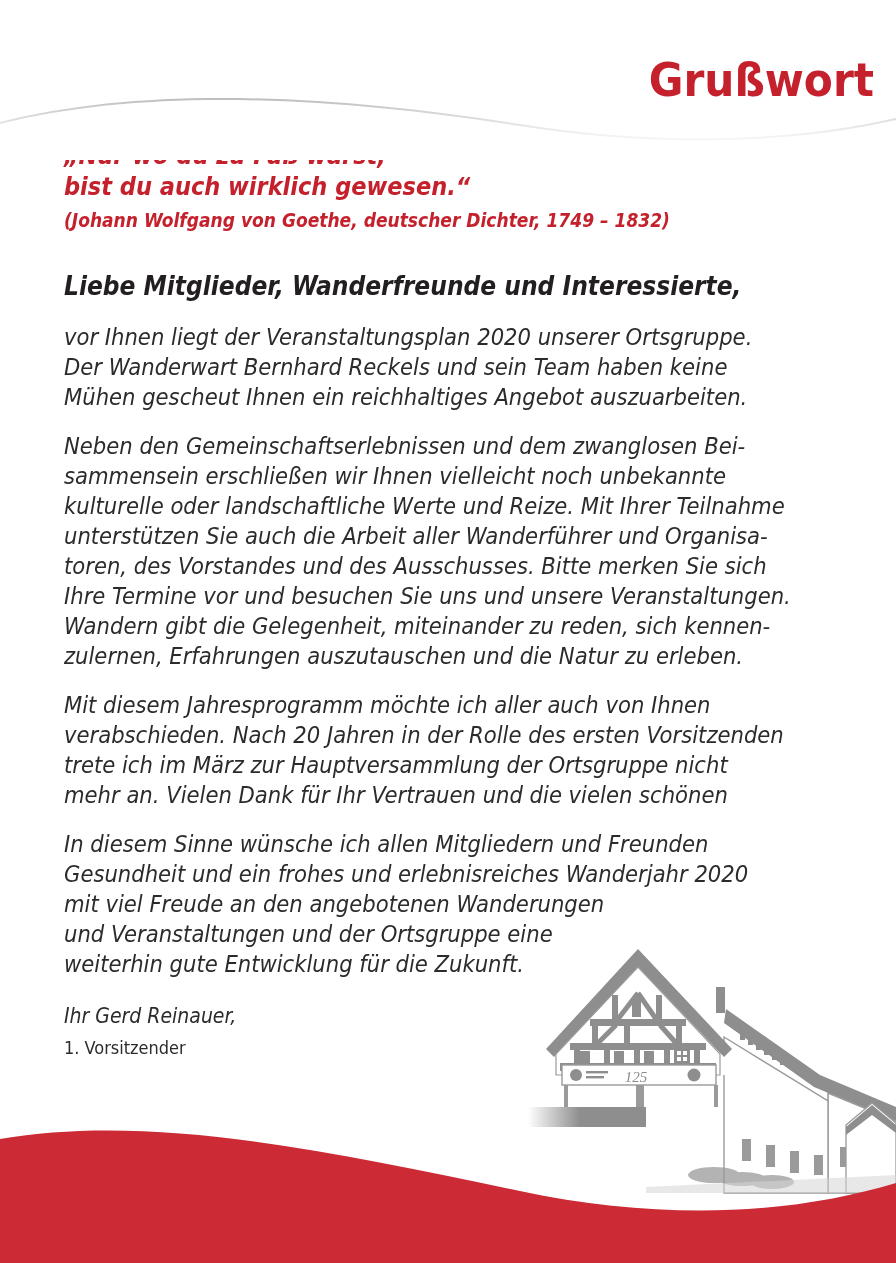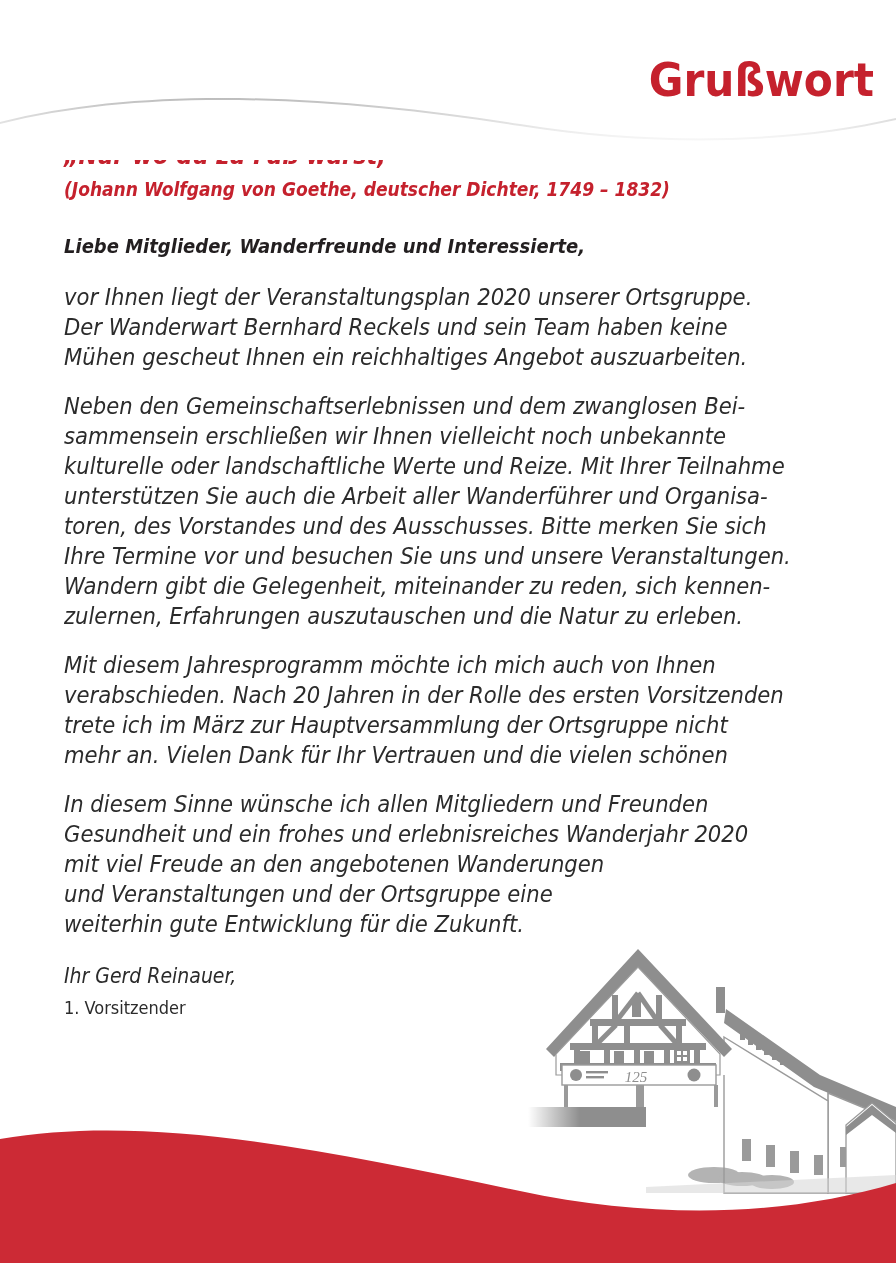--- a/index.html
+++ b/index.html
@@ -98,22 +98,22 @@
     white-space: nowrap;
   }
   .quote-attrib {
     font-size: 19px;
     line-height: 24px;
     margin-top: 6px;
     white-space: nowrap;
   }
 
   .salutation {
-    margin-top: 28px;
-    font-size: 20px;
+    margin-top: 37px;
+    font-size: 26px;
     line-height: 34px;
     font-style: italic;
     font-weight: 700;
     color: #231F20;
     white-space: nowrap;
   }
 
   .body-para {
     margin-top: 19px;
     font-size: 23.5px;
@@ -285,20 +285,21 @@
   </svg>
 
   <div class="header-band">
     <div class="page-title">Grußwort</div>
   </div>
 
   <div class="content">
 
     <div class="quote-block">
       <div class="quote-line">„Nur wo du zu Fuß warst,</div>
+      <div class="quote-line">bist du auch wirklich gewesen.“</div>
       <div class="quote-attrib">(Johann Wolfgang von Goethe, deutscher Dichter, 1749 – 1832)</div>
     </div>
 
     <div class="salutation">Liebe Mitglieder, Wanderfreunde und Interessierte,</div>
 
     <div class="body-para">
       <span class="ln">vor Ihnen liegt der Veranstaltungsplan 2020 unserer Ortsgruppe.</span>
       <span class="ln">Der Wanderwart Bernhard Reckels und sein Team haben keine</span>
       <span class="ln">Mühen gescheut Ihnen ein reichhaltiges Angebot auszuarbeiten.</span>
     </div>
@@ -308,21 +309,21 @@
       <span class="ln">sammensein erschließen wir Ihnen vielleicht noch unbekannte</span>
       <span class="ln">kulturelle oder landschaftliche Werte und Reize. Mit Ihrer Teilnahme</span>
       <span class="ln">unterstützen Sie auch die Arbeit aller Wanderführer und Organisa-</span>
       <span class="ln">toren, des Vorstandes und des Ausschusses. Bitte merken Sie sich</span>
       <span class="ln">Ihre Termine vor und besuchen Sie uns und unsere Veranstaltungen.</span>
       <span class="ln">Wandern gibt die Gelegenheit, miteinander zu reden, sich kennen-</span>
       <span class="ln">zulernen, Erfahrungen auszutauschen und die Natur zu erleben.</span>
     </div>
 
     <div class="body-para">
-      <span class="ln">Mit diesem Jahresprogramm möchte ich mich auch von Ihnen</span>
+      <span class="ln">Mit diesem Jahresprogramm möchte ich aller auch von Ihnen</span>
       <span class="ln">verabschieden. Nach 20 Jahren in der Rolle des ersten Vorsitzenden</span>
       <span class="ln">trete ich im März zur Hauptversammlung der Ortsgruppe nicht</span>
       <span class="ln">mehr an. Vielen Dank für Ihr Vertrauen und die vielen schönen</span>
     </div>
 
     <div class="body-para">
       <span class="ln">In diesem Sinne wünsche ich allen Mitgliedern und Freunden</span>
       <span class="ln">Gesundheit und ein frohes und erlebnisreiches Wanderjahr 2020</span>
       <span class="ln">mit viel Freude an den angebotenen Wanderungen</span>
       <span class="ln">und Veranstaltungen und der Ortsgruppe eine</span>

